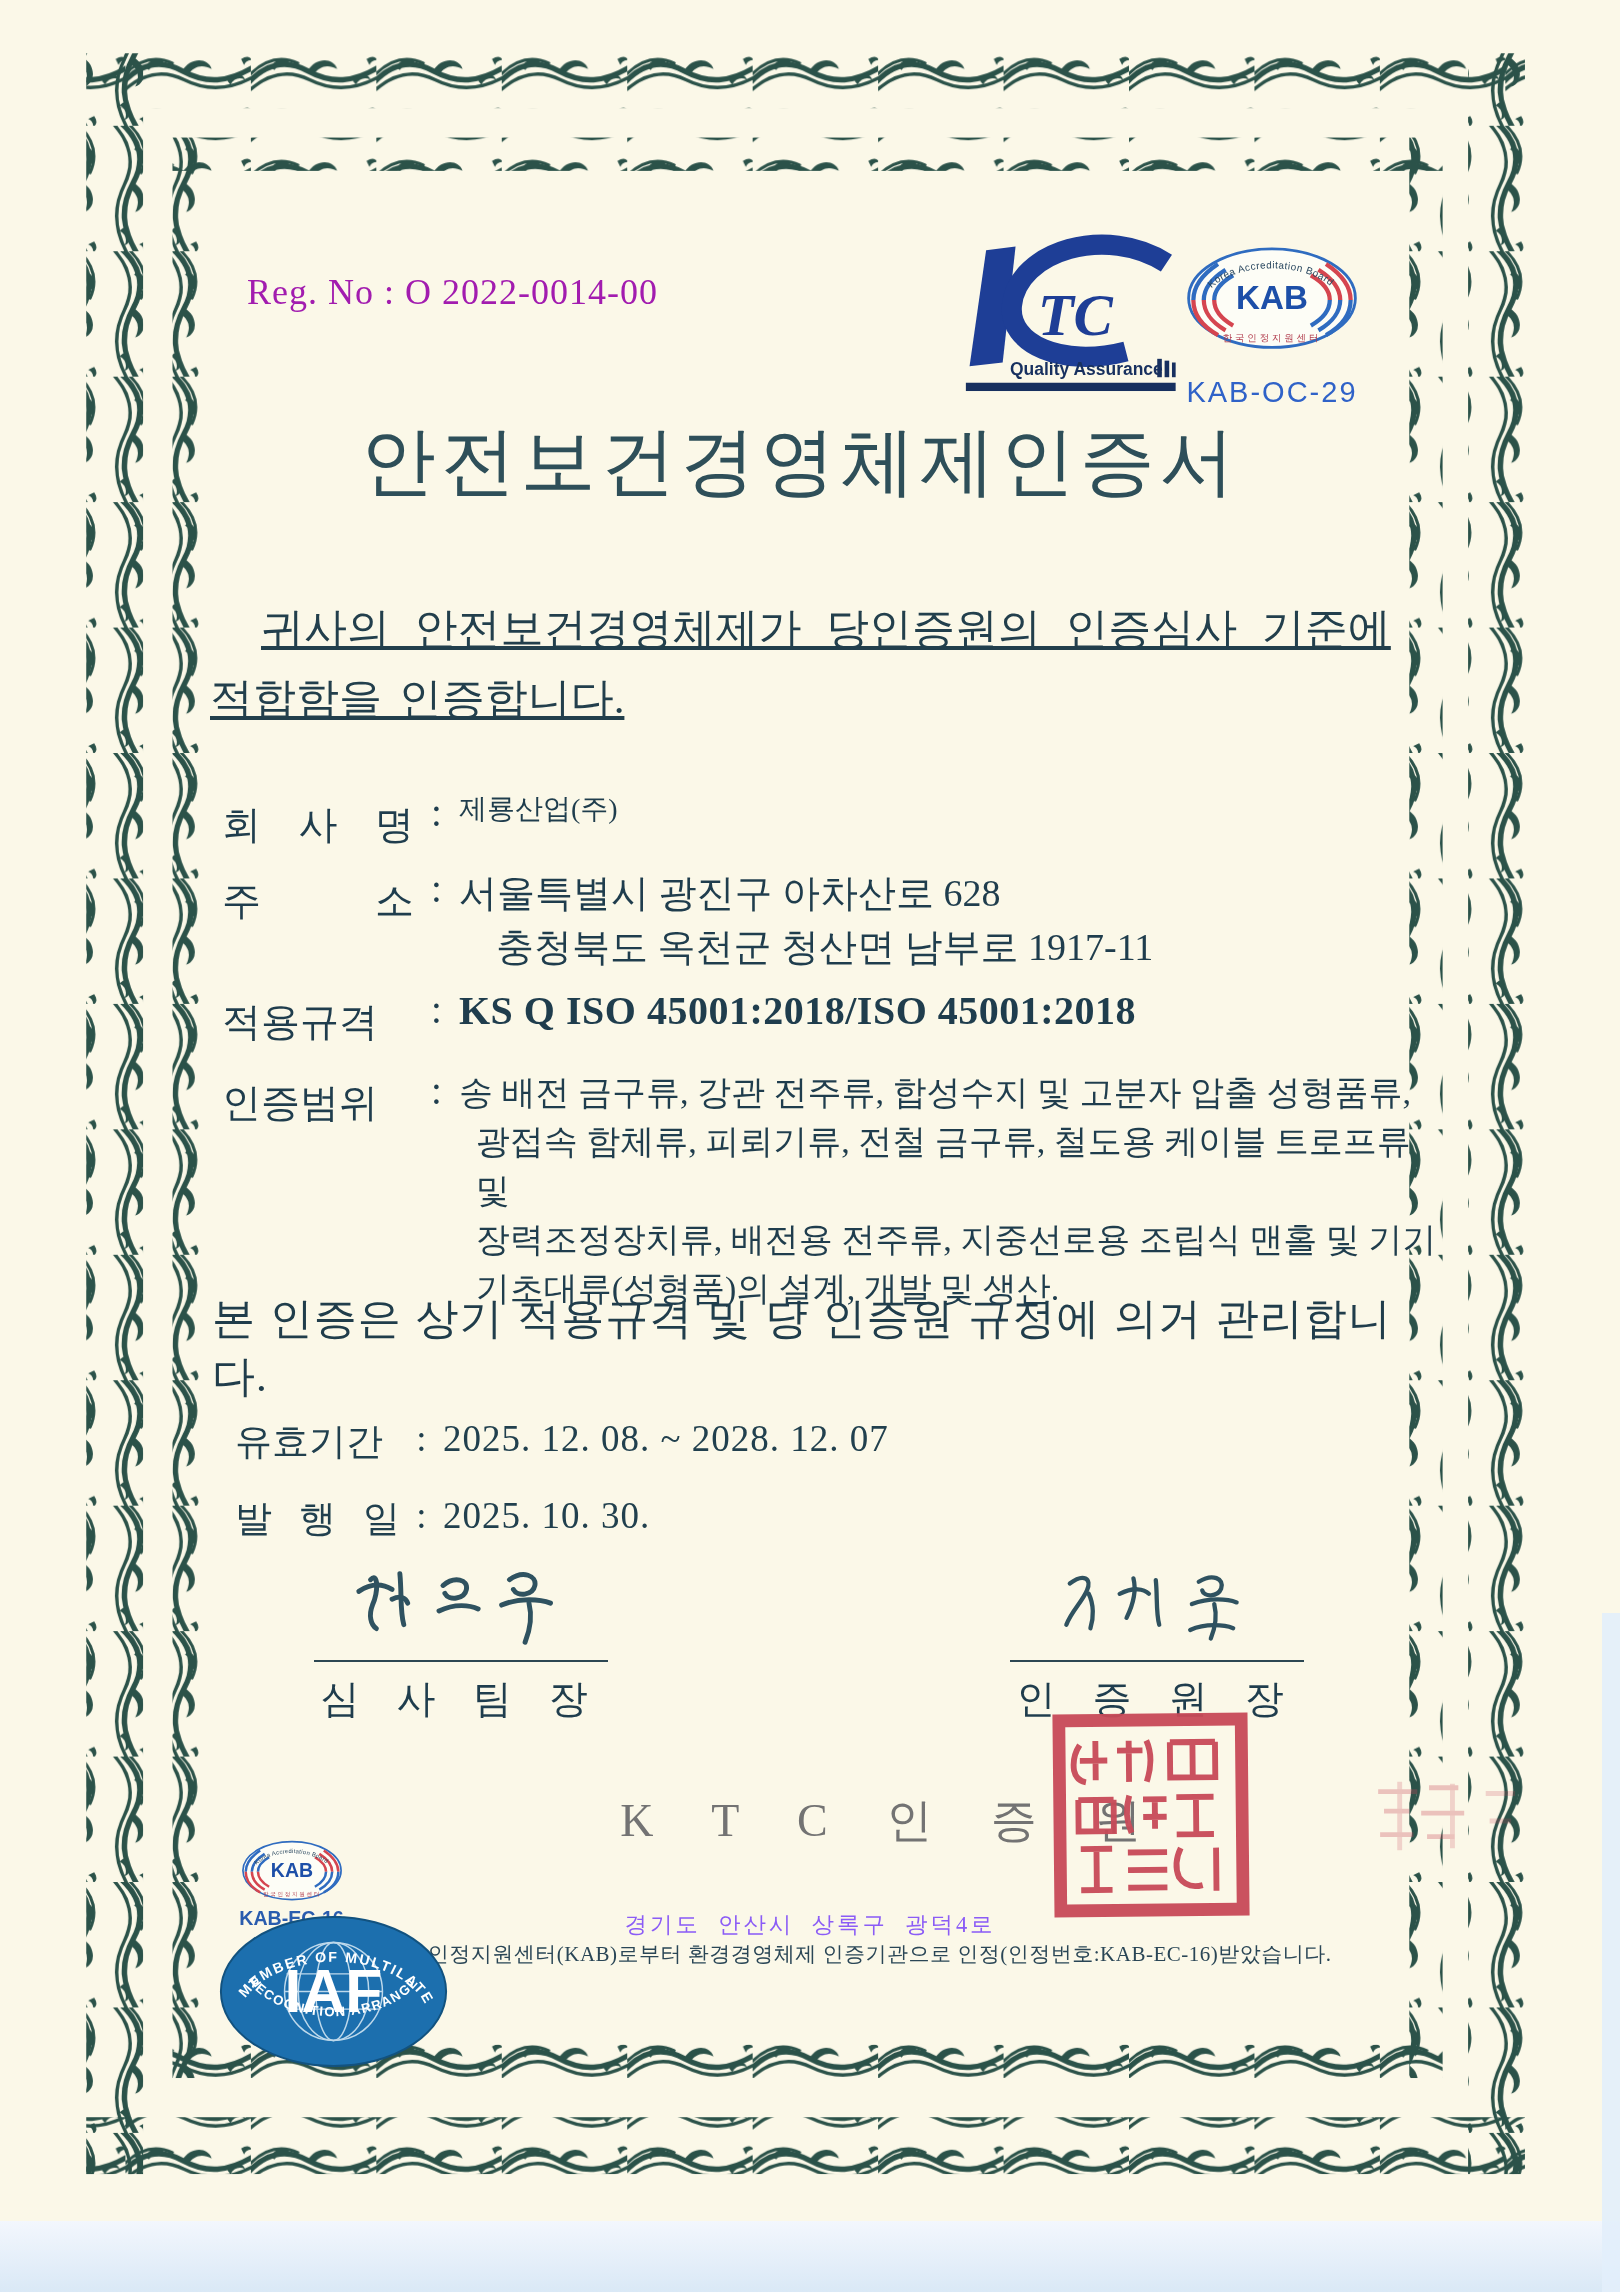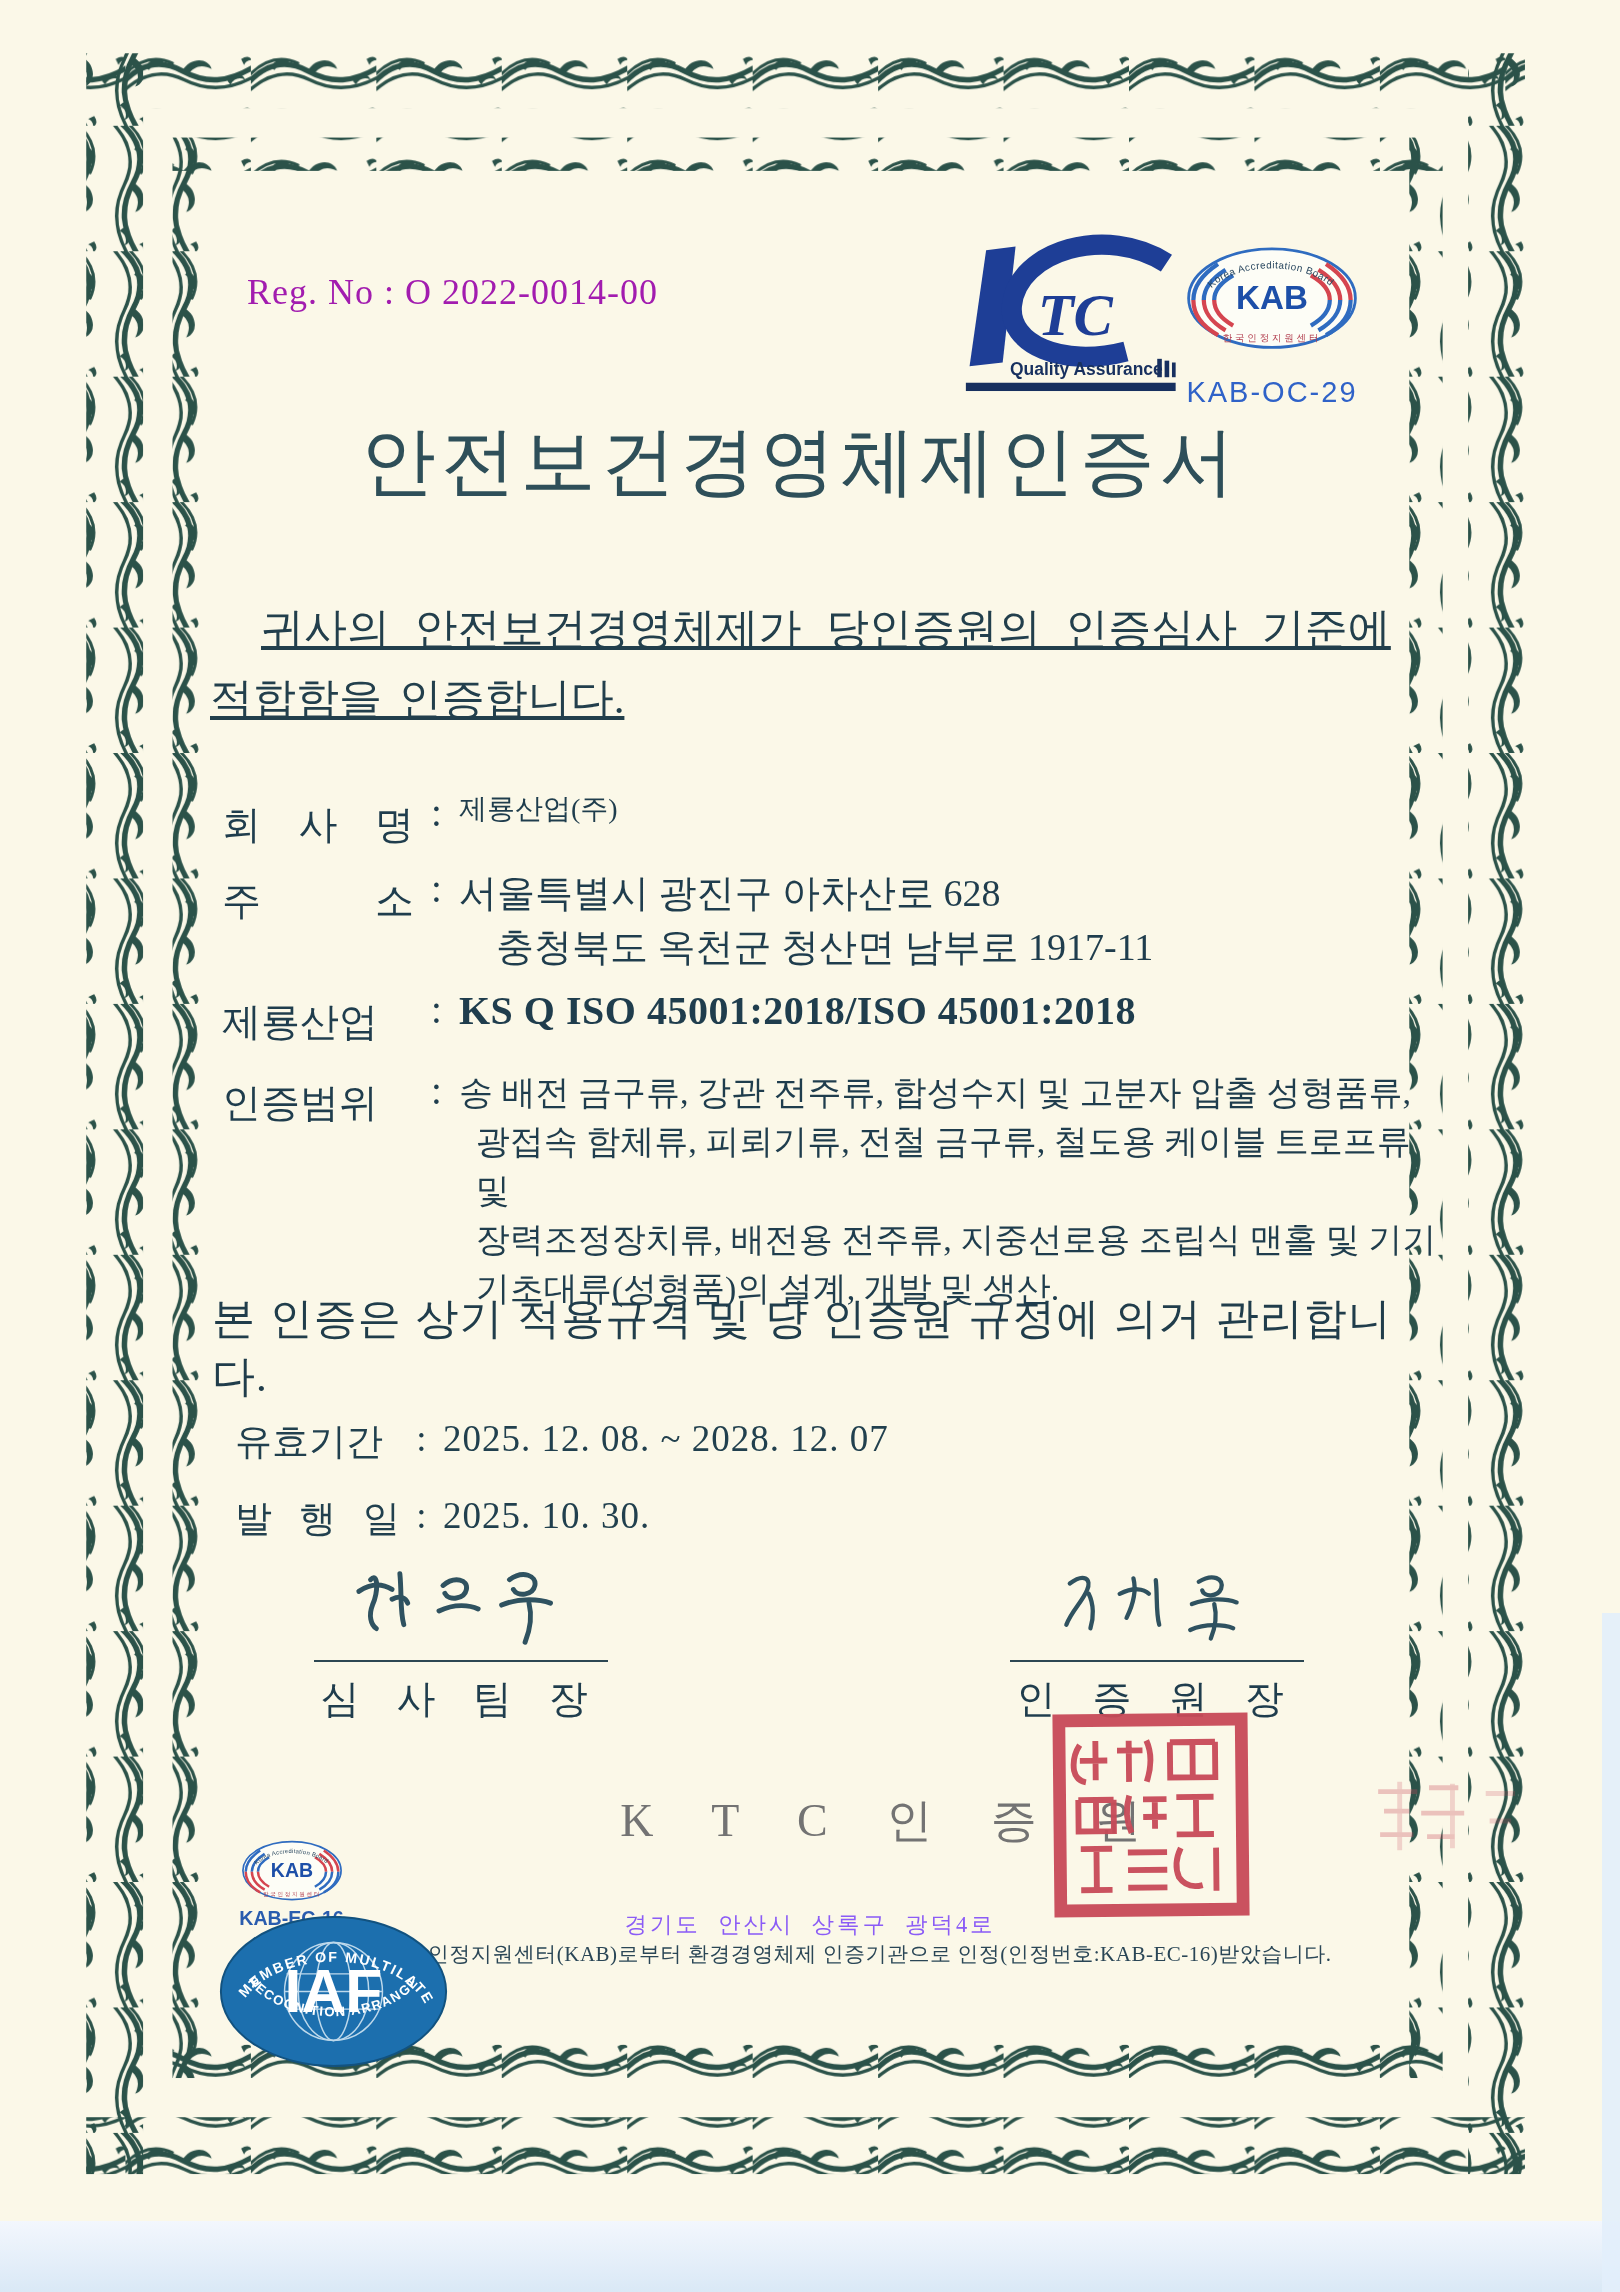--- a/index.html
+++ b/index.html
@@ -194,21 +194,21 @@
       </div>
       <div class="frow r2">
         <span class="flabel">주 소</span>
         <span class="fcolon">:</span>
         <div class="fvals">
           <div>서울특별시 광진구 아차산로 628</div>
           <div class="ind">충청북도 옥천군 청산면 남부로 1917-11</div>
         </div>
       </div>
       <div class="frow r3">
-        <span class="flabel">제룡산업</span>
+        <span class="flabel">적용규격</span>
         <span class="fcolon">:</span>
         <div class="fvals">
             <div>KS Q ISO 45001:2018/ISO 45001:2018</div>
           </div>
       </div>
       <div class="frow r4">
         <span class="flabel">인증범위</span>
         <span class="fcolon">:</span>
         <div class="fvals">
           <div>송 배전 금구류, 강관 전주류, 합성수지 및 고분자 압출 성형품류,</div>

